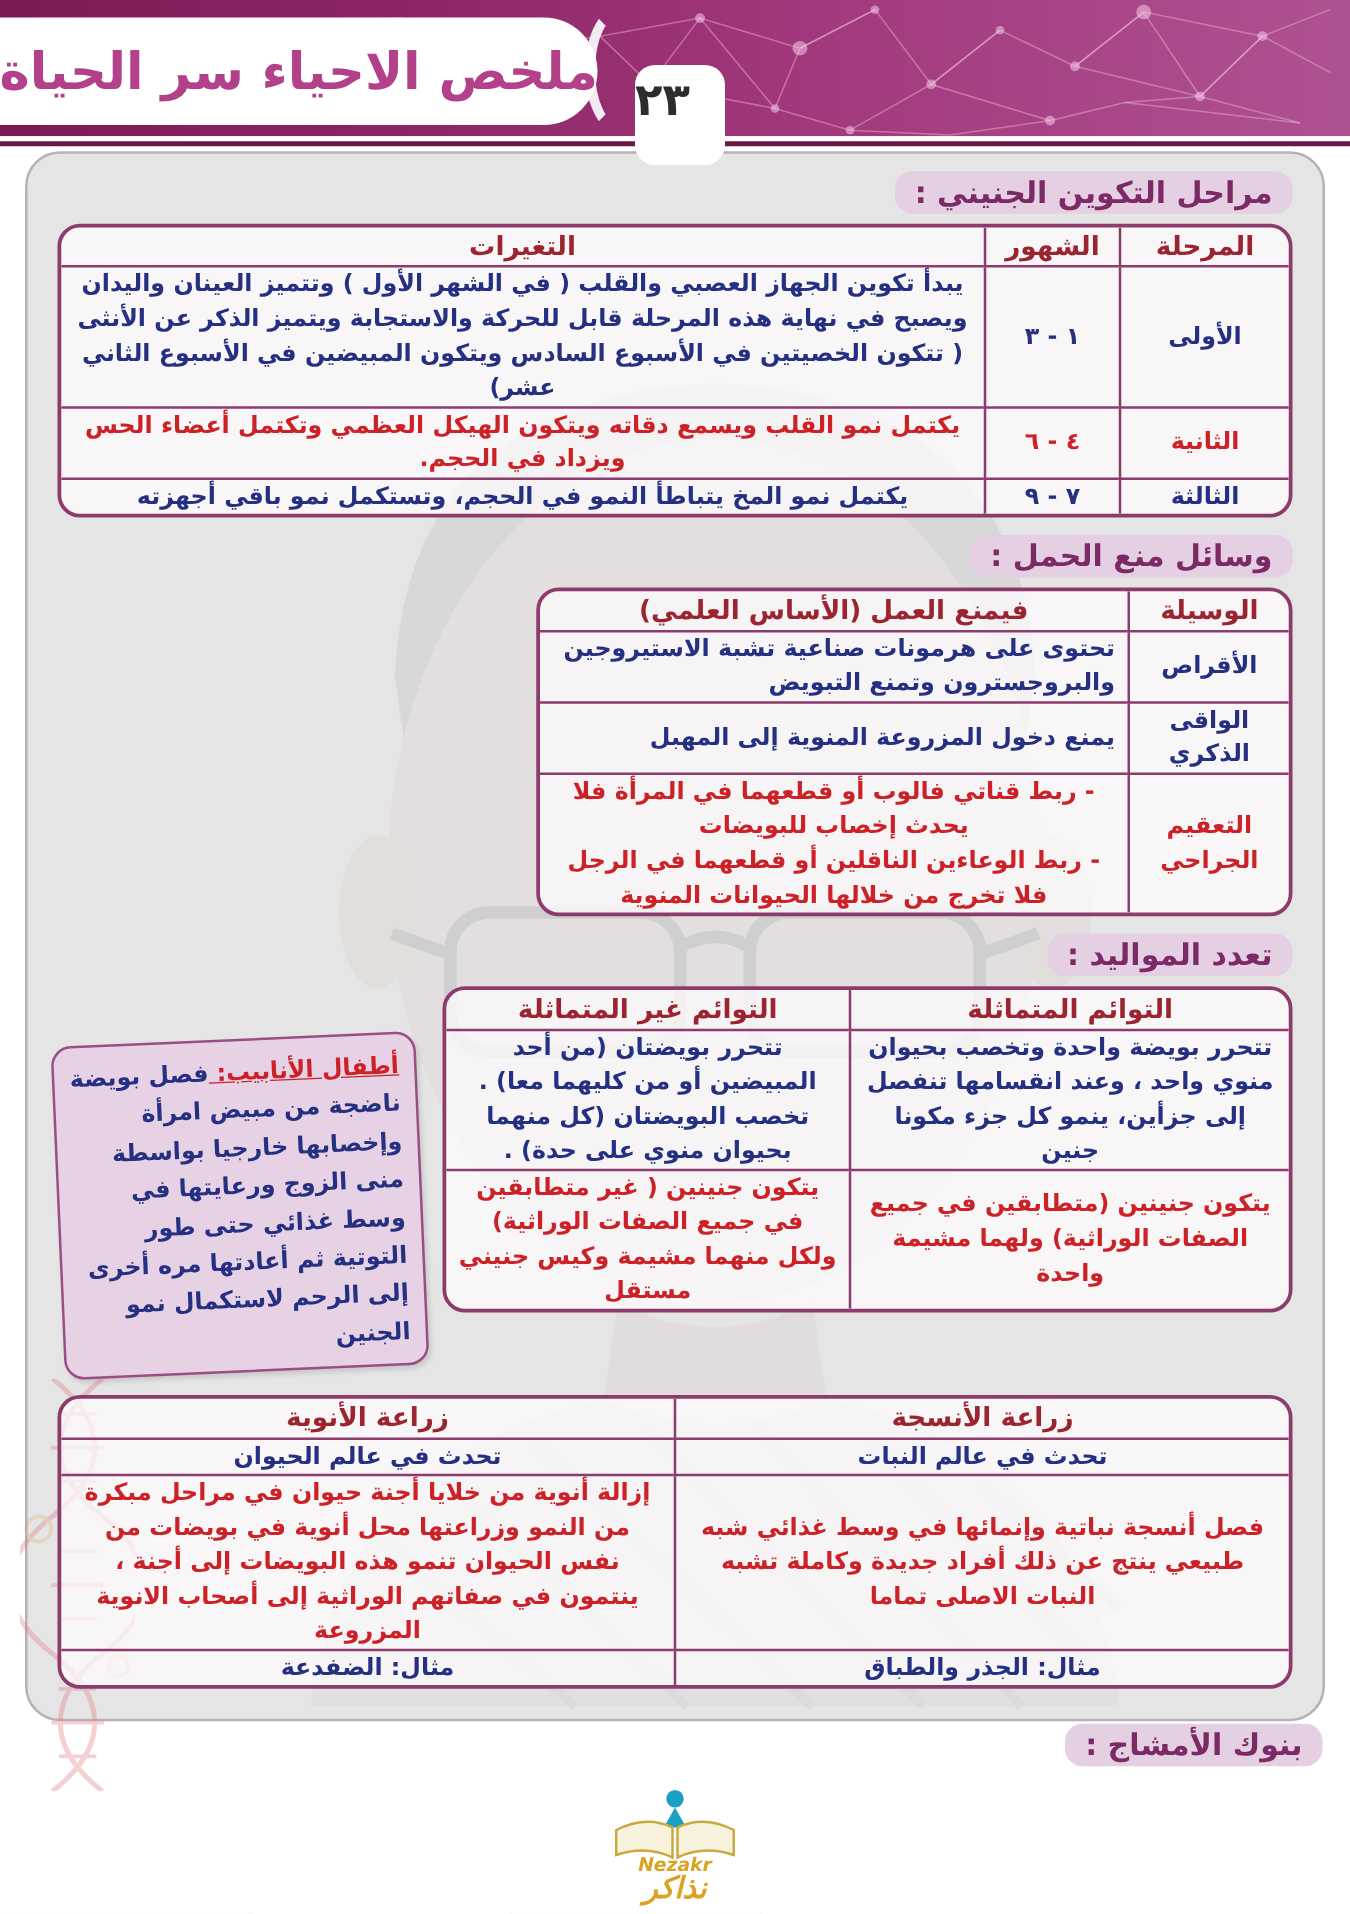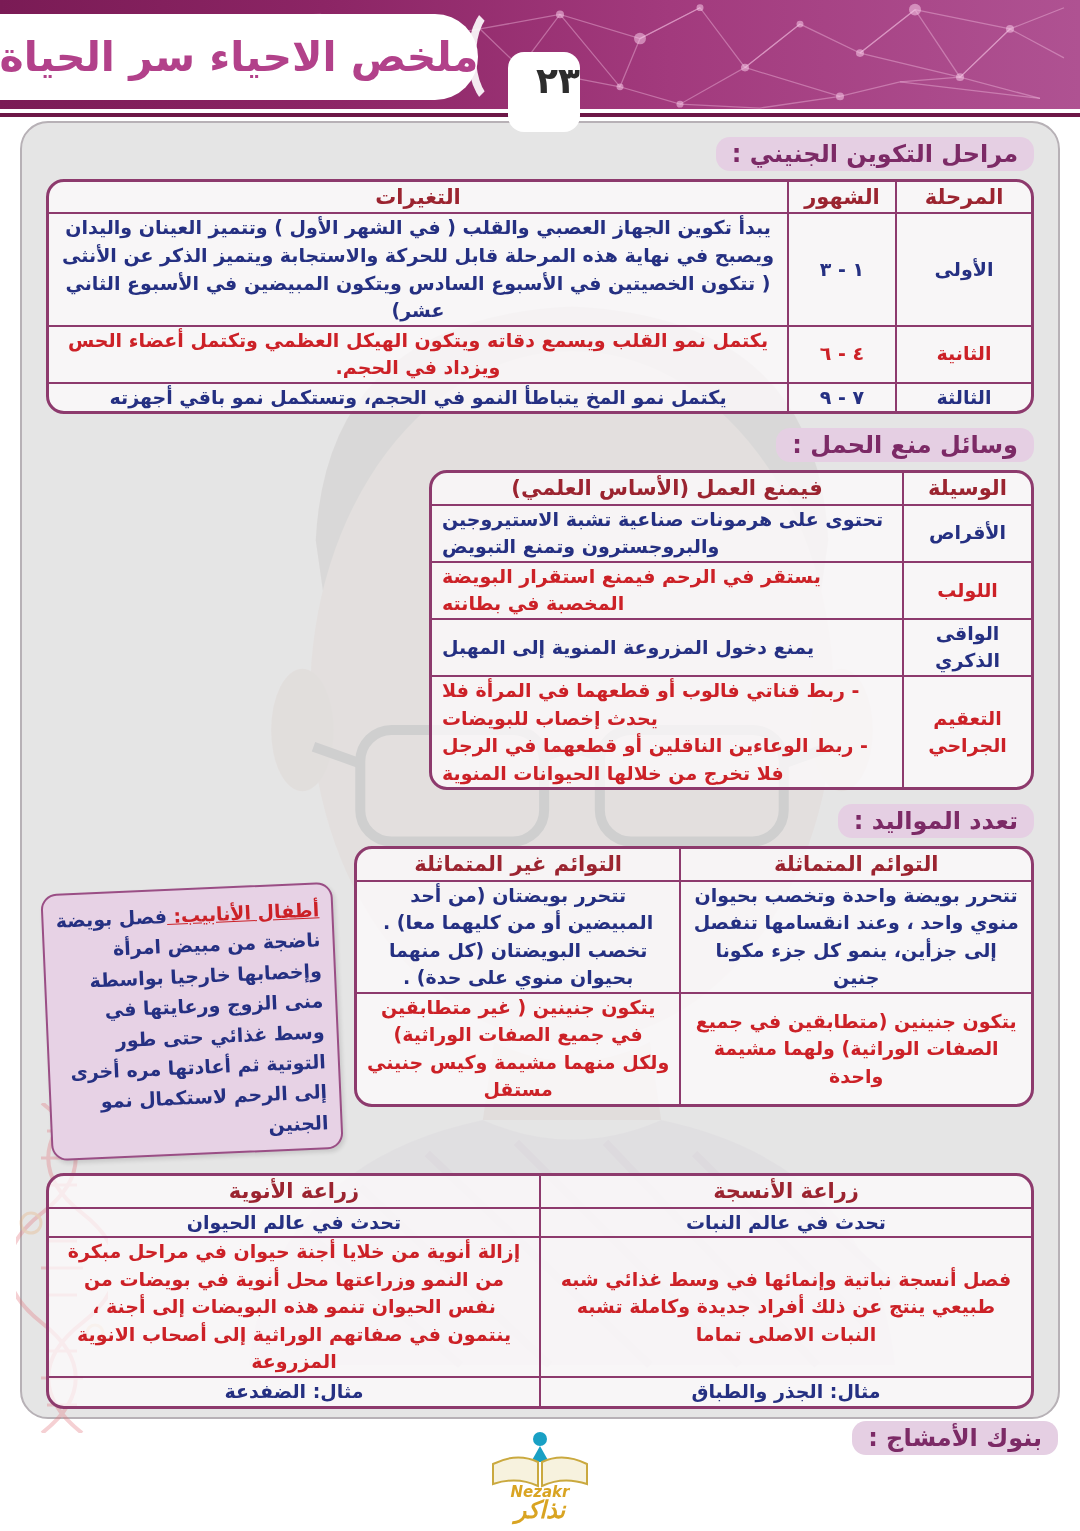--- a/index.html
+++ b/index.html
@@ -37,21 +37,21 @@
     text-shadow:0 0 1px #fff;white-space:nowrap;
   }
   .paren-arc{
     position:absolute;left:468px;top:4px;width:58px;height:104px;
     border:8px solid transparent;border-left:8px solid #ffffff;
     border-radius:50%;opacity:.9;z-index:1;
   }
   .page-tab{
     position:absolute;left:508px;top:52px;width:72px;height:80px;
     background:#ffffff;border-radius:16px;z-index:3;
-    display:flex;align-items:flex-start;justify-content:flex-start;
+    display:flex;align-items:flex-start;justify-content:flex-end;
   }
   .page-tab span{font-size:36px;color:#2d2d2d;margin-top:8px;}
   
   .wrapper{
     position:relative;margin:8px 20px 0;min-height:1256px;
     border:2px solid #b7b1b6;border-radius:28px;
     padding:10px 24px 8px;background:#e5e5e5;overflow:visible;
   }
   .ghost,.dna{position:absolute;pointer-events:none;}
   .ghost{left:160px;top:110px;width:780px;height:1150px;opacity:.14;z-index:0;}
@@ -74,22 +74,22 @@
   tr:first-child th{border-top:none}
   tr:last-child td{border-bottom:none}
   td:first-child,th:first-child{border-right:none}
   td:last-child,th:last-child{border-left:none}
   th{color:var(--maroon);font-size:21px;}
   [data-color="blue"]{color:var(--blue);}
   [data-color="red"]{color:var(--red);}
   .col-stage{width:135px;}
   .col-months{width:108px;}
   .col-method{width:128px;}
-  .idea-line{text-align:left;}
-  .idea-line.single{text-align:left;}
+  .idea-line{text-align:center;}
+  .idea-line.single{text-align:right;}
   .contra .tbl-wrap{width:605px;}
   
   .twins-row{display:flex;gap:16px;align-items:flex-start;}
   .twins-row .tbl-wrap{width:688px;}
   .callout{
     width:295px;margin-top:42px;background:#e7d2e5;
     border:2px solid #9a4e85;border-radius:16px;padding:10px 12px;
     font-size:19px;line-height:1.6;transform:rotate(-2.5deg);
     box-shadow:2px 3px 4px rgba(0,0,0,.12);
   }
@@ -212,26 +212,20 @@
       <table>
         <tbody>
             <tr>
           <th class="col-method">الوسيلة</th>
           <th>فيمنع العمل (الأساس العلمي)</th>
         </tr>
         <tr>
           <td data-color="blue"><span>الأقراص</span></td>
           <td data-color="blue">
             <div class="idea-line single">تحتوى على هرمونات صناعية تشبة الاستيروجين والبروجسترون وتمنع التبويض</div>
-          </td>
-        </tr>
-        <tr>
-          <td data-color="red"><span>اللولب</span></td>
-          <td data-color="red">
-            <div class="idea-line single">يستقر في الرحم فيمنع استقرار البويضة المخصبة في بطانته</div>
           </td>
         </tr>
         <tr>
           <td data-color="blue"><span>الواقى الذكري</span></td>
           <td data-color="blue">
             <div class="idea-line single">يمنع دخول المزروعة المنوية إلى المهبل</div>
           </td>
         </tr>
         <tr>
           <td data-color="red"><span>التعقيم الجراحي</span></td>

